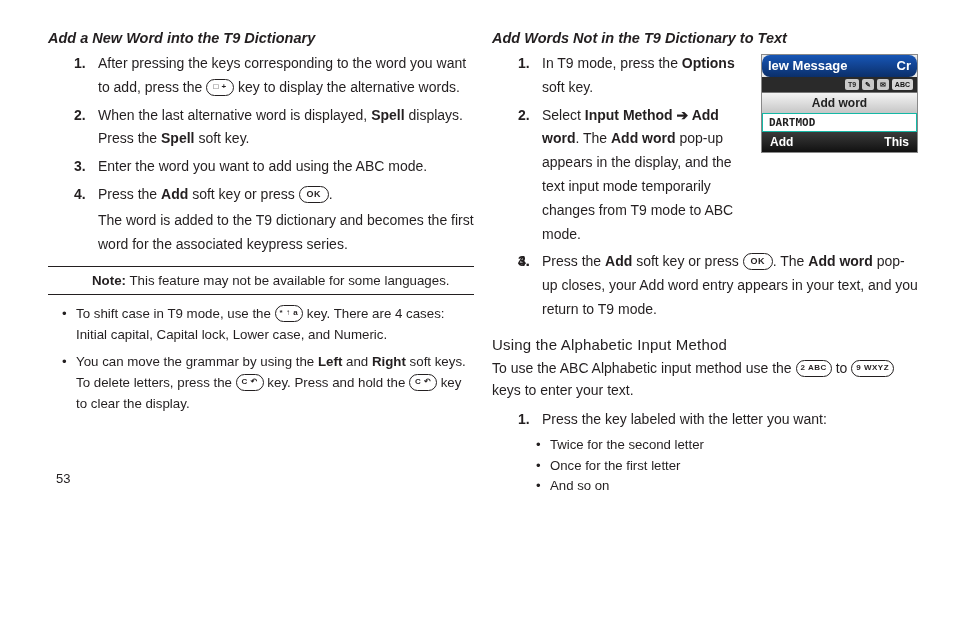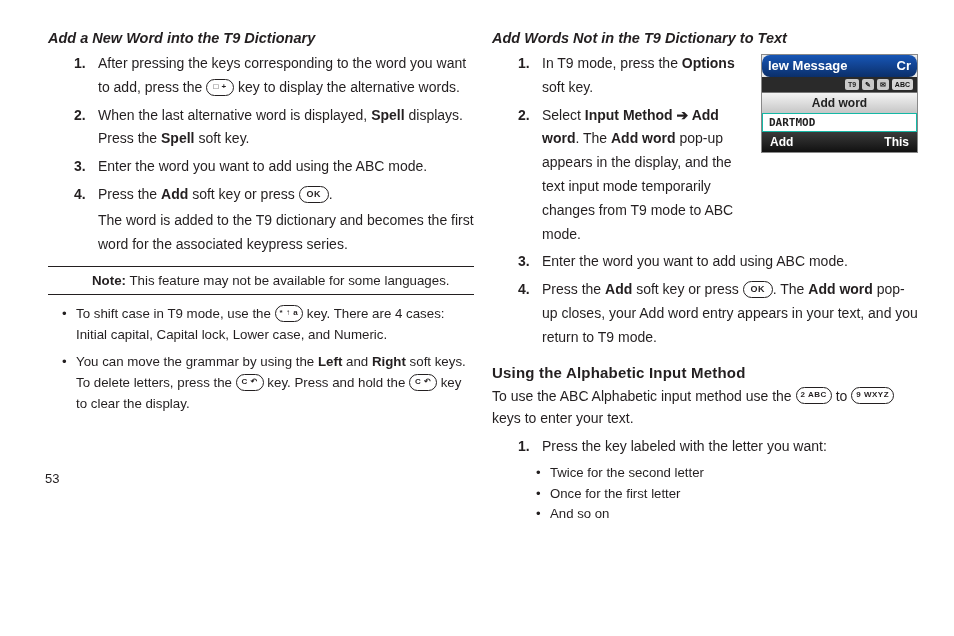--- a/index.html
+++ b/index.html
@@ -25,21 +25,21 @@
   }
   .col.left { margin-right: 14px; }
   .col.right { margin-left: 4px; }
   .section-heading {
     font-weight: bold;
     font-style: italic;
     font-size: 14.5px;
     margin: 2px 0 6px 0;
   }
   .h2 {
-    font-weight: 700;
+    font-weight: 400;
     font-size: 15px;
     margin: 14px 0 4px 0;
     letter-spacing: 0.2px;
   }
   ol.numbered {
     list-style: none;
     padding: 0 0 0 30px;
     margin: 0;
   }
   ol.numbered li {
@@ -111,21 +111,21 @@
     vertical-align: middle;
     background: #fff;
     letter-spacing: 0.5px;
     position: relative;
     top: -1px;
   }
   .key.small { font-size: 8px; padding: 0 4px; }
   .key.ok::before { content: "OK"; }
   .page-number {
     position: absolute;
-    left: 45px;
+    left: 56px;
     bottom: 14px;
     font-size: 13px;
   }
   .li-indent {
     display: block;
     margin-top: 2px;
   }
   .condensed { font-size: 13.3px; }
   
   .phone {
@@ -272,21 +272,20 @@
       <li style="padding-right:160px;">
         <span class="num">1.</span>
         <span>In T9 mode, press the </span><span class="bold">Options</span><span> soft key.</span>
       </li>
       <li style="padding-right:160px;">
         <span class="num">2.</span>
         <span>Select </span><span class="bold">Input Method</span><span class="arrow"> ➔ </span><span class="bold">Add word</span><span>. The </span><span class="bold">Add word</span><span> pop-up appears in the display, and the text input mode temporarily changes from T9 mode to ABC mode.</span>
       </li>
       <li>
         <span class="num">3.</span>
-        <span>Enter the word you want to add using ABC mode.</span>
       </li>
       <li>
         <span class="num">4.</span>
         <span>Press the </span><span class="bold">Add</span><span> soft key or press </span><span class="key ok"></span><span>. The </span><span class="bold">Add word</span><span> pop-up closes, your Add word entry appears in your text, and you return to T9 mode.</span>
       </li>
     </ol>
 
     <div class="h2">Using the Alphabetic Input Method</div>
     <div class="intro">
       <span>To use the ABC Alphabetic input method use the </span><span class="key small">2 ABC</span><span> to </span><span class="key small">9 WXYZ</span><span> keys to enter your text.</span>

